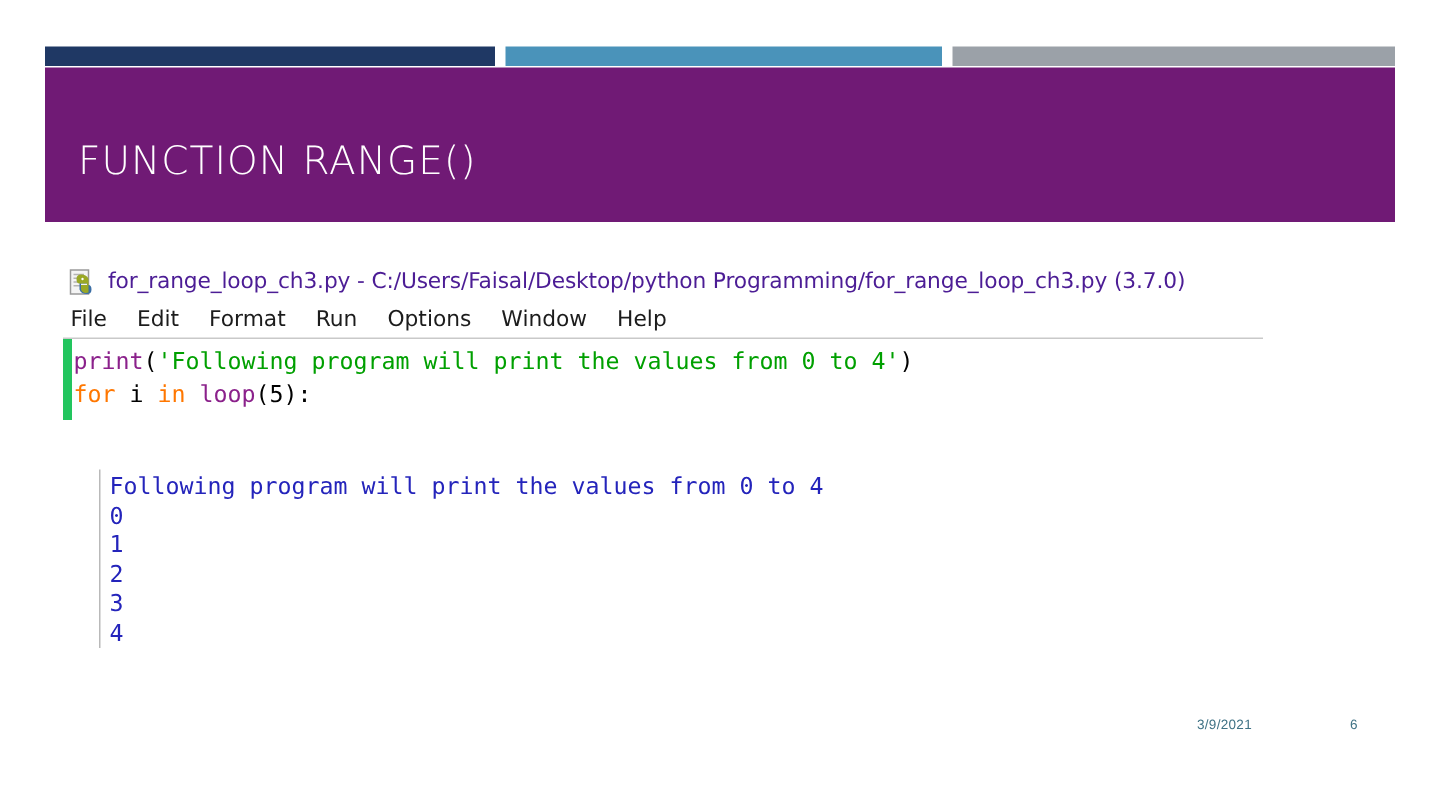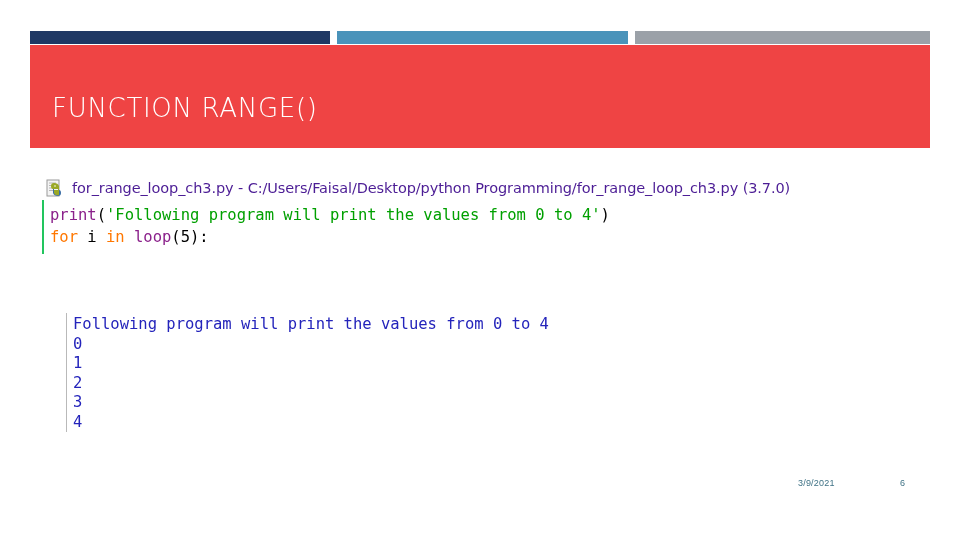--- a/index.html
+++ b/index.html
@@ -30,21 +30,21 @@
   .bar-blue   { width: 291px; background: #4a93ba; }
   .bar-gray   { flex: 1 1 auto; background: #9ba1a8; }
 
   
   .title-panel {
     position: absolute;
     left: 30px;
     top: 45px;
     width: 900px;
     height: 103px;
-    background: #ef4444;
+    background: #701a75;
   }
   .slide-title {
     position: absolute;
     left: 22px;
     top: 48px;
     color: #ffffff;
     font-size: 26px;
     font-weight: 300;
     letter-spacing: 0.7px;
     white-space: nowrap;
@@ -88,22 +88,22 @@
     border-bottom: 1px solid #c9c9c9;
   }
   .menu-item {
     font-size: 14.5px;
     color: #1c1c1c;
     font-family: "DejaVu Sans", sans-serif;
     white-space: nowrap;
   }
 
   .idle-code {
-    border-left: 2px solid #22c55e;
-    padding: 4px 0 6px 6px;
+    border-left: 6px solid #22c55e;
+    padding: 4px 0 6px 1px;
     background: #ffffff;
   }
   .code-line {
     font-family: "DejaVu Sans Mono", monospace;
     font-size: 15.5px;
     line-height: 22px;
     white-space: pre;
     color: #000000;
   }
   .tok-func    { color: #8b218b; }
@@ -181,20 +181,29 @@
         <line x1="3" y1="9" x2="10" y2="9" stroke="#b4b4b4" stroke-width="1"></line>
         <line x1="3" y1="11.5" x2="8" y2="11.5" stroke="#b4b4b4" stroke-width="1"></line>
         <path d="M7 5 q4-1 5 2 l0 3 -4 0 0 1 5 0 q2 0 2 3 0 3 -3 3 -4 0 -5 -3 z" fill="#3b6ea5"></path>
         <path d="M13 16 q-4 1 -5 -2 l0-3 4 0 0-1 -5 0 q-2 0 -2-3 0-3 3-3 4 0 5 3 z" fill="#9aa825"></path>
         <circle cx="9" cy="7" r="0.8" fill="#ffffff"></circle>
       </svg>
     </span>
     <span class="idle-title-text">for_range_loop_ch3.py - C:/Users/Faisal/Desktop/python Programming/for_range_loop_ch3.py (3.7.0)</span>
   </div>
 
+  <div class="idle-menubar">
+    <span class="menu-item">File</span>
+    <span class="menu-item">Edit</span>
+    <span class="menu-item">Format</span>
+    <span class="menu-item">Run</span>
+    <span class="menu-item">Options</span>
+    <span class="menu-item">Window</span>
+    <span class="menu-item">Help</span>
+  </div>
 
   <div class="idle-code">
     <div class="code-line"><span class="tok-func">print</span><span class="tok-punct">(</span><span class="tok-string">'Following program will print the values from 0 to 4'</span><span class="tok-punct">)</span></div>
     <div class="code-line"><span class="tok-kw">for</span><span class="tok-punct"> i </span><span class="tok-kw">in</span><span class="tok-func"> loop</span><span class="tok-punct">(5):</span></div>
   </div>
 </div>
 
 <div class="idle-shell">
   <div class="out-line">Following program will print the values from 0 to 4</div>
   <div class="out-line">0</div>

